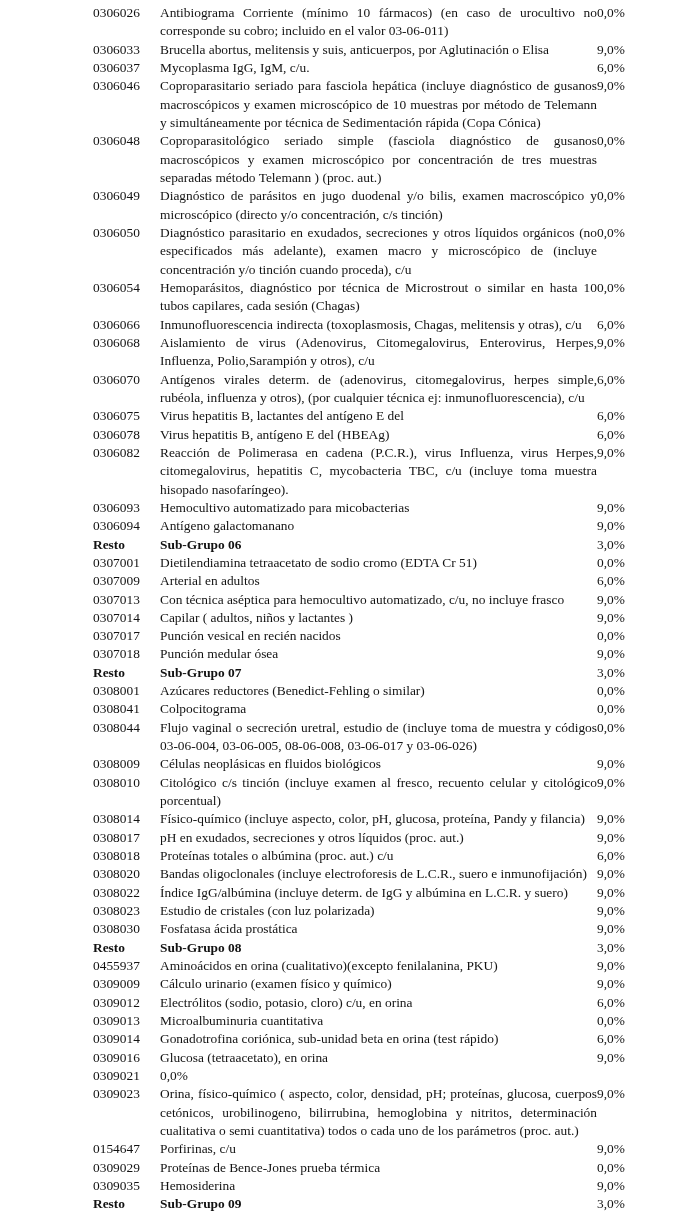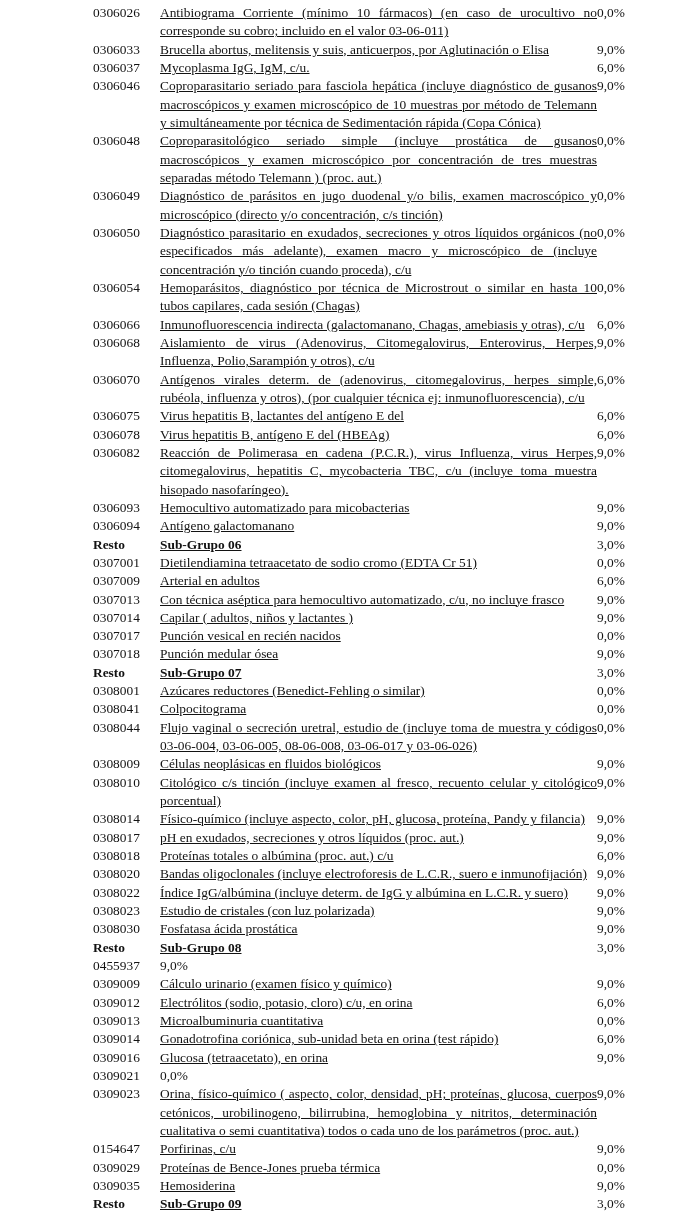--- a/index.html
+++ b/index.html
@@ -25,21 +25,20 @@
     align-items: flex-start;
   }
   .code {
     flex: 0 0 67px;
     white-space: nowrap;
   }
   .desc {
     flex: 0 0 437px;
     text-align: justify;
     text-justify: inter-word;
-    text-decoration: underline;
   }
   .pct {
     flex: 1 1 auto;
     text-align: left;
     padding-right: 33px;
     white-space: nowrap;
   }
   .row.bold .code,
   .row.bold .desc {
     font-weight: bold;
@@ -65,41 +64,41 @@
     <div class="desc">Mycoplasma IgG, IgM, c/u.</div>
     <div class="pct">6,0%</div>
   </div>
       <div class="row">
     <div class="code">0306046</div>
     <div class="desc">Coproparasitario seriado para fasciola hepática (incluye diagnóstico de gusanos macroscópicos y examen microscópico de 10 muestras por método de Telemann y simultáneamente por técnica de Sedimentación rápida (Copa Cónica)</div>
     <div class="pct">9,0%</div>
   </div>
       <div class="row">
     <div class="code">0306048</div>
-    <div class="desc">Coproparasitológico seriado simple (incluye prostática de gusanos macroscópicos y examen microscópico por concentración de tres muestras separadas método Telemann ) (proc. aut.)</div>
+    <div class="desc">Coproparasitológico seriado simple (fasciola diagnóstico de gusanos macroscópicos y examen microscópico por concentración de tres muestras separadas método Telemann ) (proc. aut.)</div>
     <div class="pct">0,0%</div>
   </div>
       <div class="row">
     <div class="code">0306049</div>
     <div class="desc">Diagnóstico de parásitos en jugo duodenal y/o bilis, examen macroscópico y microscópico (directo y/o concentración, c/s tinción)</div>
     <div class="pct">0,0%</div>
   </div>
       <div class="row">
     <div class="code">0306050</div>
     <div class="desc">Diagnóstico parasitario en exudados, secreciones y otros líquidos orgánicos (no especificados más adelante), examen macro y microscópico de (incluye concentración y/o tinción cuando proceda), c/u</div>
     <div class="pct">0,0%</div>
   </div>
       <div class="row">
     <div class="code">0306054</div>
     <div class="desc">Hemoparásitos, diagnóstico por técnica de Microstrout o similar en hasta 10 tubos capilares, cada sesión (Chagas)</div>
     <div class="pct">0,0%</div>
   </div>
       <div class="row">
     <div class="code">0306066</div>
-    <div class="desc">Inmunofluorescencia indirecta (galactomanano, Chagas, amebiasis y otras), c/u</div>
+    <div class="desc">Inmunofluorescencia indirecta (toxoplasmosis, Chagas, melitensis y otras), c/u</div>
     <div class="pct">6,0%</div>
   </div>
       <div class="row">
     <div class="code">0306068</div>
     <div class="desc">Aislamiento de virus (Adenovirus, Citomegalovirus, Enterovirus, Herpes, Influenza, Polio,Sarampión y otros), c/u</div>
     <div class="pct">9,0%</div>
   </div>
       <div class="row">
     <div class="code">0306070</div>
     <div class="desc">Antígenos virales determ. de (adenovirus, citomegalovirus, herpes simple, rubéola, influenza y otros), (por cualquier técnica ej: inmunofluorescencia), c/u</div>
@@ -230,20 +229,21 @@
     <div class="desc">Fosfatasa ácida prostática</div>
     <div class="pct">9,0%</div>
   </div>
       <div class="row bold">
     <div class="code">Resto</div>
     <div class="desc">Sub-Grupo 08</div>
     <div class="pct">3,0%</div>
   </div>
       <div class="row">
     <div class="code">0455937</div>
+    <div class="desc">Aminoácidos en orina (cualitativo)(excepto fenilalanina, PKU)</div>
     <div class="pct">9,0%</div>
   </div>
       <div class="row">
     <div class="code">0309009</div>
     <div class="desc">Cálculo urinario (examen físico y químico)</div>
     <div class="pct">9,0%</div>
   </div>
       <div class="row">
     <div class="code">0309012</div>
     <div class="desc">Electrólitos (sodio, potasio, cloro) c/u, en orina</div>

